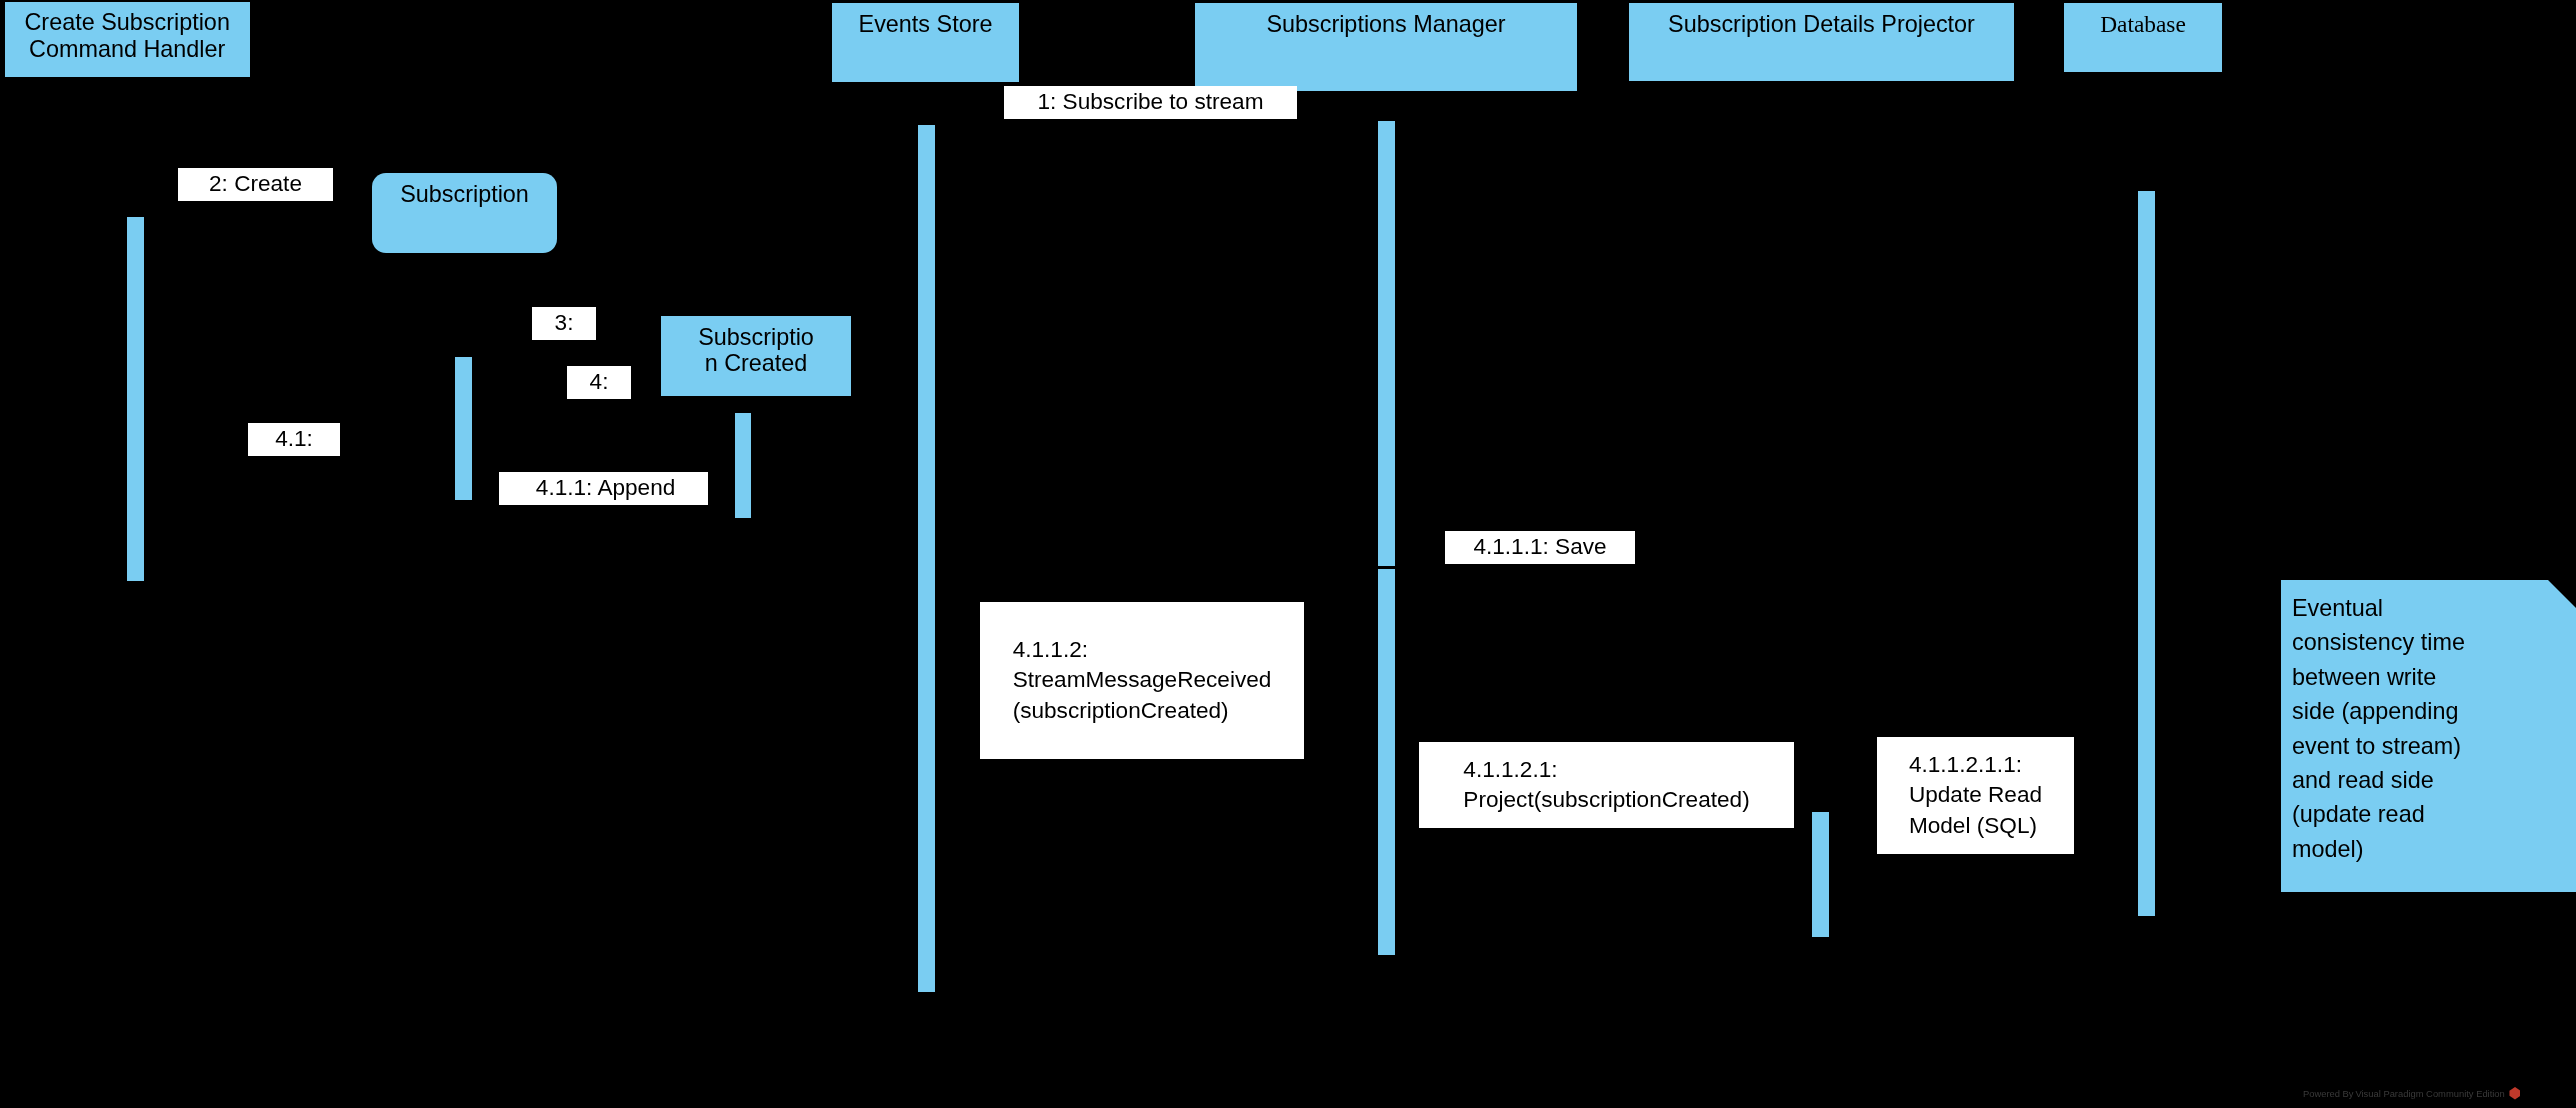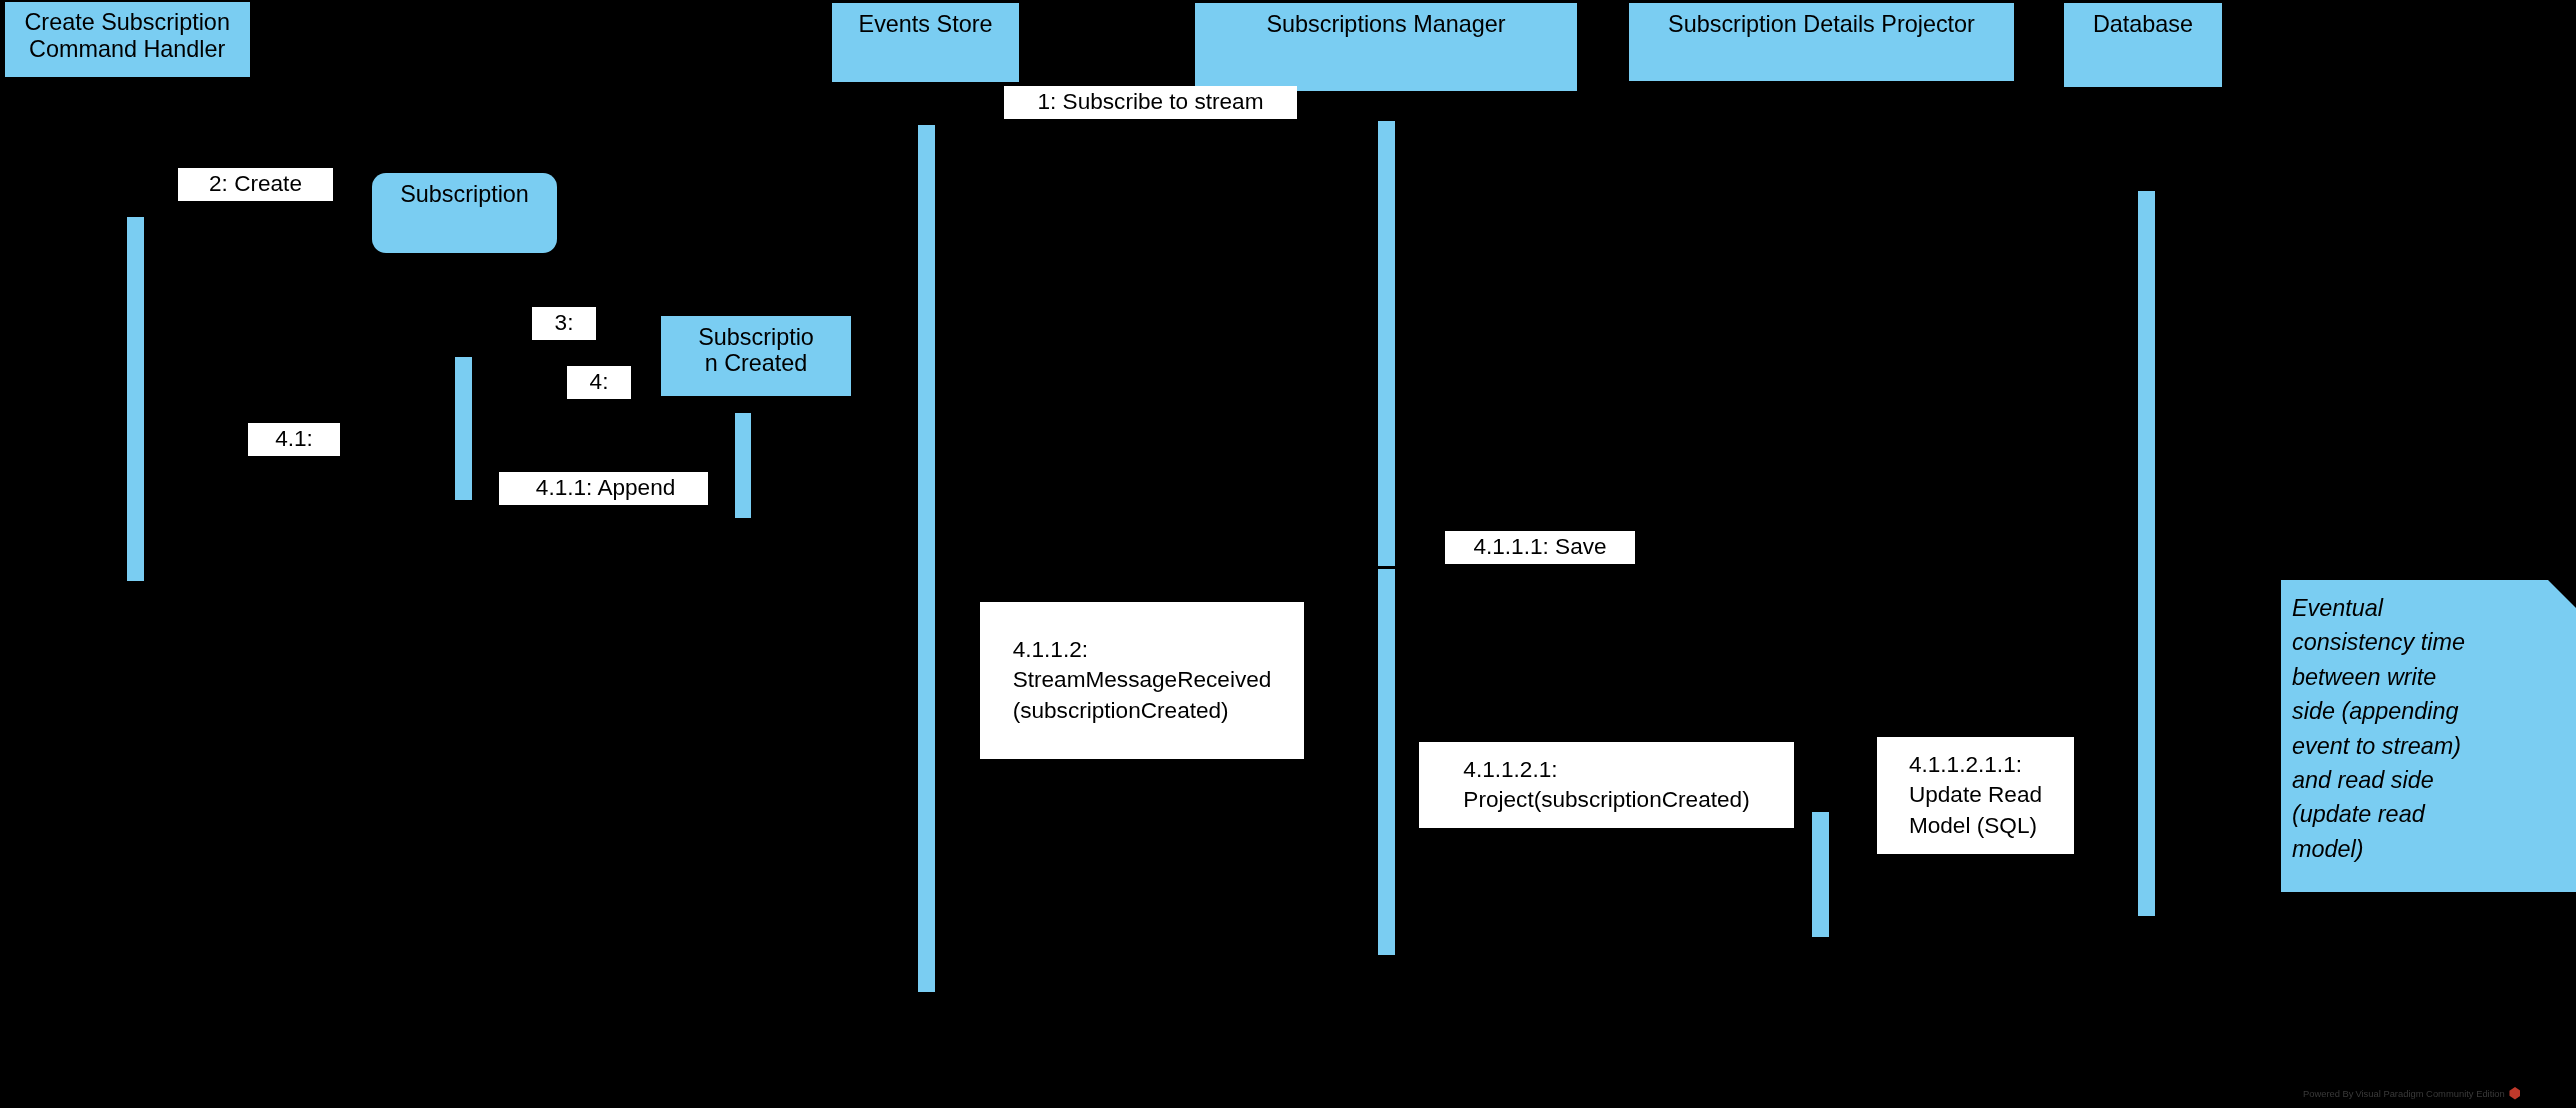--- a/index.html
+++ b/index.html
@@ -89,21 +89,21 @@
 
   <div class="node" style="left:4.7px; top:1.6px; width:245px; height:75px; white-space:pre-line;">Create Subscription
 Command Handler</div>
 
   <div class="node" style="left:832px; top:3.1px; width:187px; height:79px;">Events Store</div>
 
   <div class="node" style="left:1195px; top:3.1px; width:382px; height:88px;">Subscriptions Manager</div>
 
   <div class="node" style="left:1629px; top:3.1px; width:385px; height:78px;text-align:right;">Subscription Details Projector</div>
 
-  <div class="node" style="left:2064px; top:3.1px; width:158px; height:84px;">Database</div>
+  <div class="node" style="left:2064px; top:3.1px; width:158px; height:69px;font-family:Liberation Serif, serif;">Database</div>
 
   <div class="lifeline" style="left:127px; top:217px; width:17px; height:364px;"></div>
 
   <div class="lifeline" style="left:918px; top:125px; width:17px; height:867px;"></div>
 
   <div class="lifeline" style="left:1378px; top:121px; width:17px; height:834px;"></div>
   <div class="divider" style="left:1378px; top:566px; width:17px; height:3.1px;"></div>
 
   <div class="lifeline" style="left:1812px; top:812px; width:17px; height:125px;"></div>
 
@@ -136,21 +136,21 @@
 StreamMessageReceived
 (subscriptionCreated)</div>
 
   <div class="msg" style="left:1419px; top:742px; width:375px; height:86px;">4.1.1.2.1:
 Project(subscriptionCreated)</div>
 
   <div class="msg" style="left:1877px; top:737px; width:197px; height:117px;">4.1.1.2.1.1:
 Update Read
 Model (SQL)</div>
 
-  <div class="note" style="left:2281px; top:580px; width:295px; height:312px;font-style:italic;">Eventual
+  <div class="note" style="left:2281px; top:580px; width:295px; height:312px;">Eventual
 consistency time
 between write
 side (appending
 event to stream)
 and read side
 (update read
 model)</div>
 
   <div class="watermark" style="left:2303px; top:1087px;">
     <span>Powered By Visual Paradigm Community Edition</span>

